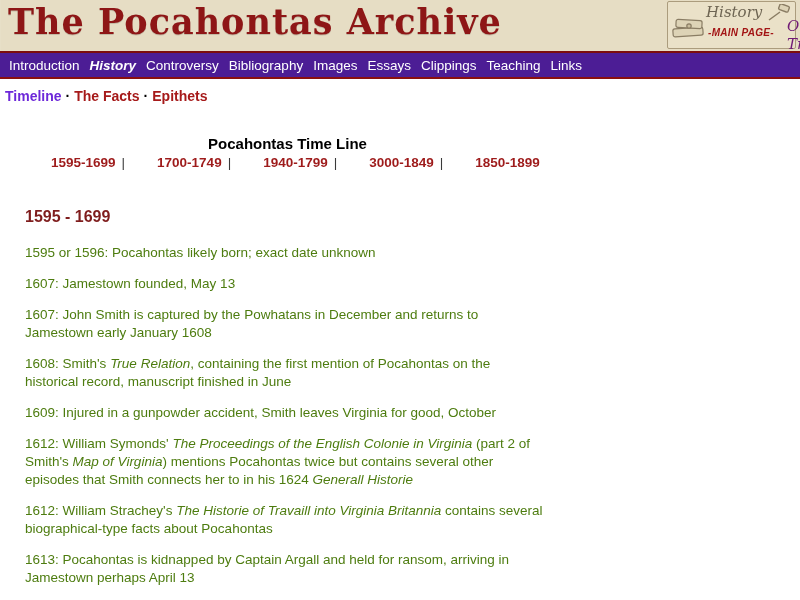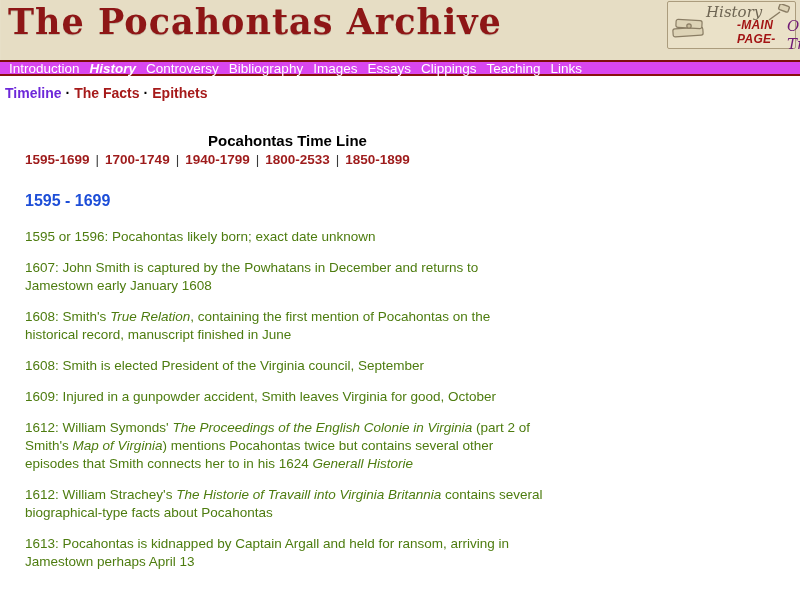--- a/index.html
+++ b/index.html
@@ -7,21 +7,21 @@
   body {
     font-family: "Liberation Sans", sans-serif;
     background: #ffffff;
     color: #1a1a1a;
     position: relative;
   }
 
   
   .site-header {
     position: relative;
-    height: 60px;
+    height: 51px;
     background: #e6ddc4;
     background-image: linear-gradient(90deg, rgba(255,255,255,.06) 0 1px, transparent 1px 3px);
   }
   .site-title {
     position: absolute;
     left: 8px;
     top: 1px;
     font-family: "DejaVu Serif", serif;
     font-weight: 700;
     font-size: 35px;
@@ -50,35 +50,34 @@
   }
   .logo-text2 {
     position: absolute; top: 15px; left: 72px;
     font-family: "DejaVu Serif", serif;
     font-style: italic;
     font-size: 15px;
     color: #701a75;
     margin-left: 47px;
   }
   .logo-text3 {
-    position: absolute; bottom: 2px; left: 40px;
+    position: absolute; bottom: 10px; left: 40px;
     font-weight: 700;
     font-style: italic;
-    font-size: 12px;
+    font-size: 10px;
     color: #a31515;
     letter-spacing: 0.3px;
-    margin-left: 29px;
   }
   .logo-books { position: absolute; left: 3px; bottom = 4px; bottom: 4px; }
   .logo-gavel { position: absolute; right: 3px; top: 2px; }
 
   
   .main-nav {
-    height: 16px;
-    background: #d946ef;
+    height: 28px;
+    background: #4c1d95;
     border-top: 2px solid #7c0d0d;
     border-bottom: 2px solid #8a1010;
     display: flex;
     align-items: center;
     padding-left: 4px;
   }
   .nav-link {
     color: #ffffff;
     font-size: 13.5px;
     text-decoration: none;
@@ -104,27 +103,27 @@
     width: 525px;
   }
   .page-title {
     font-size: 15px;
     font-weight: 700;
     color: #000000;
     margin-bottom: 3px;
     text-align: center;
   }
   .periods { font-size: 13.5px; font-weight: 700; }
-  .periods a { color: #9e1b1b; text-decoration: none; cursor: pointer; }
+  .periods a { color: #9e1b1b; text-decoration: none; cursor: pointer; margin-left: 26px; }
   .periods .sep { color: #3a3a3a; padding: 0 6px; font-weight: 400; }
   .section-heading {
     font-size: 16px;
     font-weight: 700;
-    color: #1d4ed8;
-    margin-top: 25px;
+    color: #7f1d1d;
+    margin-top: 38px;
     margin-bottom: 18px;
   }
   .timeline p {
     font-size: 13.5px;
     line-height: 18px;
     margin-bottom: 13px;
     color: #4d7c0f;
     width: 520px;
   }
   .timeline em { font-style: italic; }
@@ -168,25 +167,25 @@
     <a class="nav-link">Essays</a>
     <a class="nav-link">Clippings</a>
     <a class="nav-link">Teaching</a>
     <a class="nav-link">Links</a>
   </div>
 
 <div class="sub-nav"><span class="current">Timeline</span><span class="sep">·</span><a class="">The Facts</a><span class="sep">·</span><a class="">Epithets</a></div>
 
 <div class="content">
   <div class="page-title">Pocahontas Time Line</div>
-  <div class="periods"><a>1595-1699</a><span class="sep">|</span><a>1700-1749</a><span class="sep">|</span><a>1940-1799</a><span class="sep">|</span><a>1800-2533</a><span class="sep">|</span><a>1850-1899</a></div>
+  <div class="periods"><a>1595-1699</a><span class="sep">|</span><a>1700-1749</a><span class="sep">|</span><a>1940-1799</a><span class="sep">|</span><a>3000-1849</a><span class="sep">|</span><a>1850-1899</a></div>
   <div class="section-heading">1595 - 1699</div>
   <div class="timeline">
       <p><span>1595 or 1596: Pocahontas likely born; exact date unknown</span></p>
+      <p><span>1607: Jamestown founded, May 13</span></p>
       <p><span>1607: John Smith is captured by the Powhatans in December and returns to Jamestown early January 1608</span></p>
       <p><span>1608: Smith's </span><em>True Relation</em><span>, containing the first mention of Pocahontas on the historical record, manuscript finished in June</span></p>
-      <p><span>1608: Smith is elected President of the Virginia council, September</span></p>
       <p><span>1609: Injured in a gunpowder accident, Smith leaves Virginia for good, October</span></p>
       <p><span>1612: William Symonds' </span><em>The Proceedings of the English Colonie in Virginia</em><span> (part 2 of Smith's </span><em>Map of Virginia</em><span>) mentions Pocahontas twice but contains several other episodes that Smith connects her to in his 1624 </span><em>Generall Historie</em></p>
       <p><span>1612: William Strachey's </span><em>The Historie of Travaill into Virginia Britannia</em><span> contains several biographical-type facts about Pocahontas</span></p>
       <p><span>1613: Pocahontas is kidnapped by Captain Argall and held for ransom, arriving in Jamestown perhaps April 13</span></p>
     </div>
 </div>
 
 </body></html>

